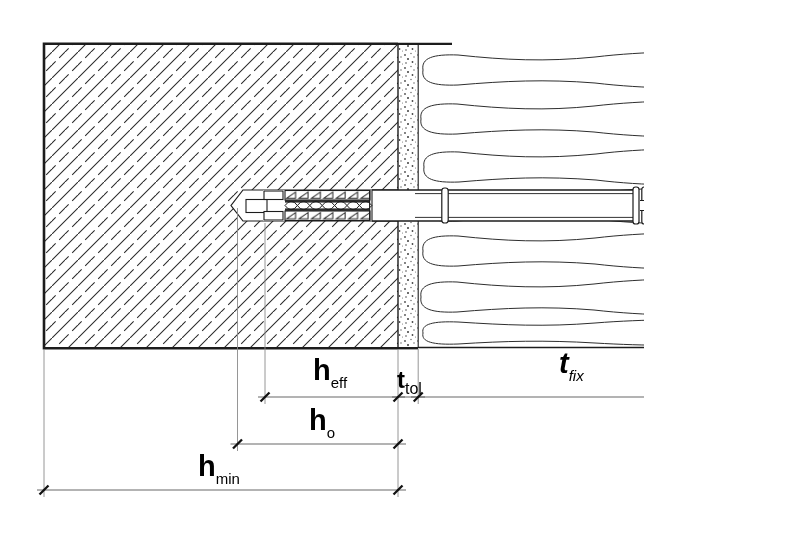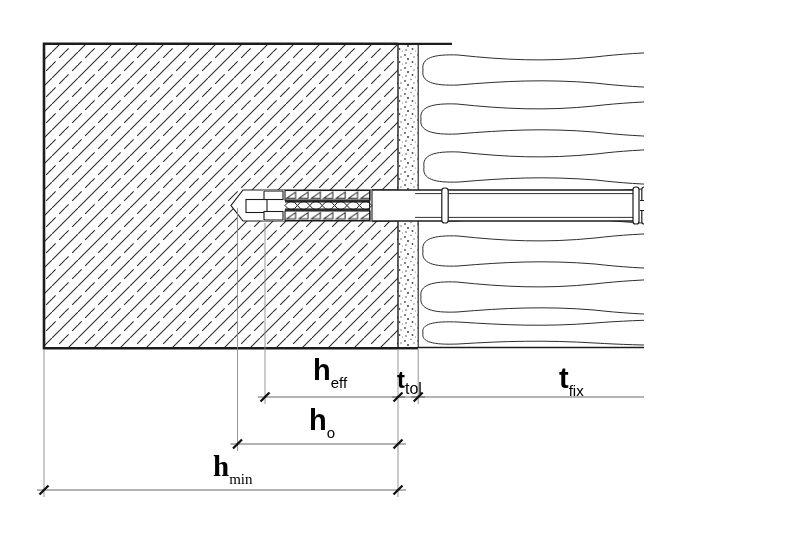--- a/index.html
+++ b/index.html
@@ -162,22 +162,22 @@
     <line x1="393.5" y1="494.5" x2="402.5" y2="485.5"></line>
   </g>
 </svg>
 
 <div class="dim-label" style="left:313px;top:356px;">
   <span class="main">h</span><span class="sub">eff</span>
 </div>
 <div class="dim-label small" style="left:397px;top:368px;">
   <span class="main">t</span><span class="sub">tol</span>
 </div>
-<div class="dim-label" style="left:559px;top:364px;">
+<div class="dim-label" style="left:559px;top:349px;font-style:italic;">
   <span class="main">t</span><span class="sub">fix</span>
 </div>
 <div class="dim-label" style="left:309px;top:406px;">
   <span class="main">h</span><span class="sub">o</span>
 </div>
-<div class="dim-label" style="left:213px;top:452px;font-family:Liberation Serif, serif;">
+<div class="dim-label" style="left:198px;top:452px;">
   <span class="main">h</span><span class="sub">min</span>
 </div>
 </div>
 
 </body></html>

